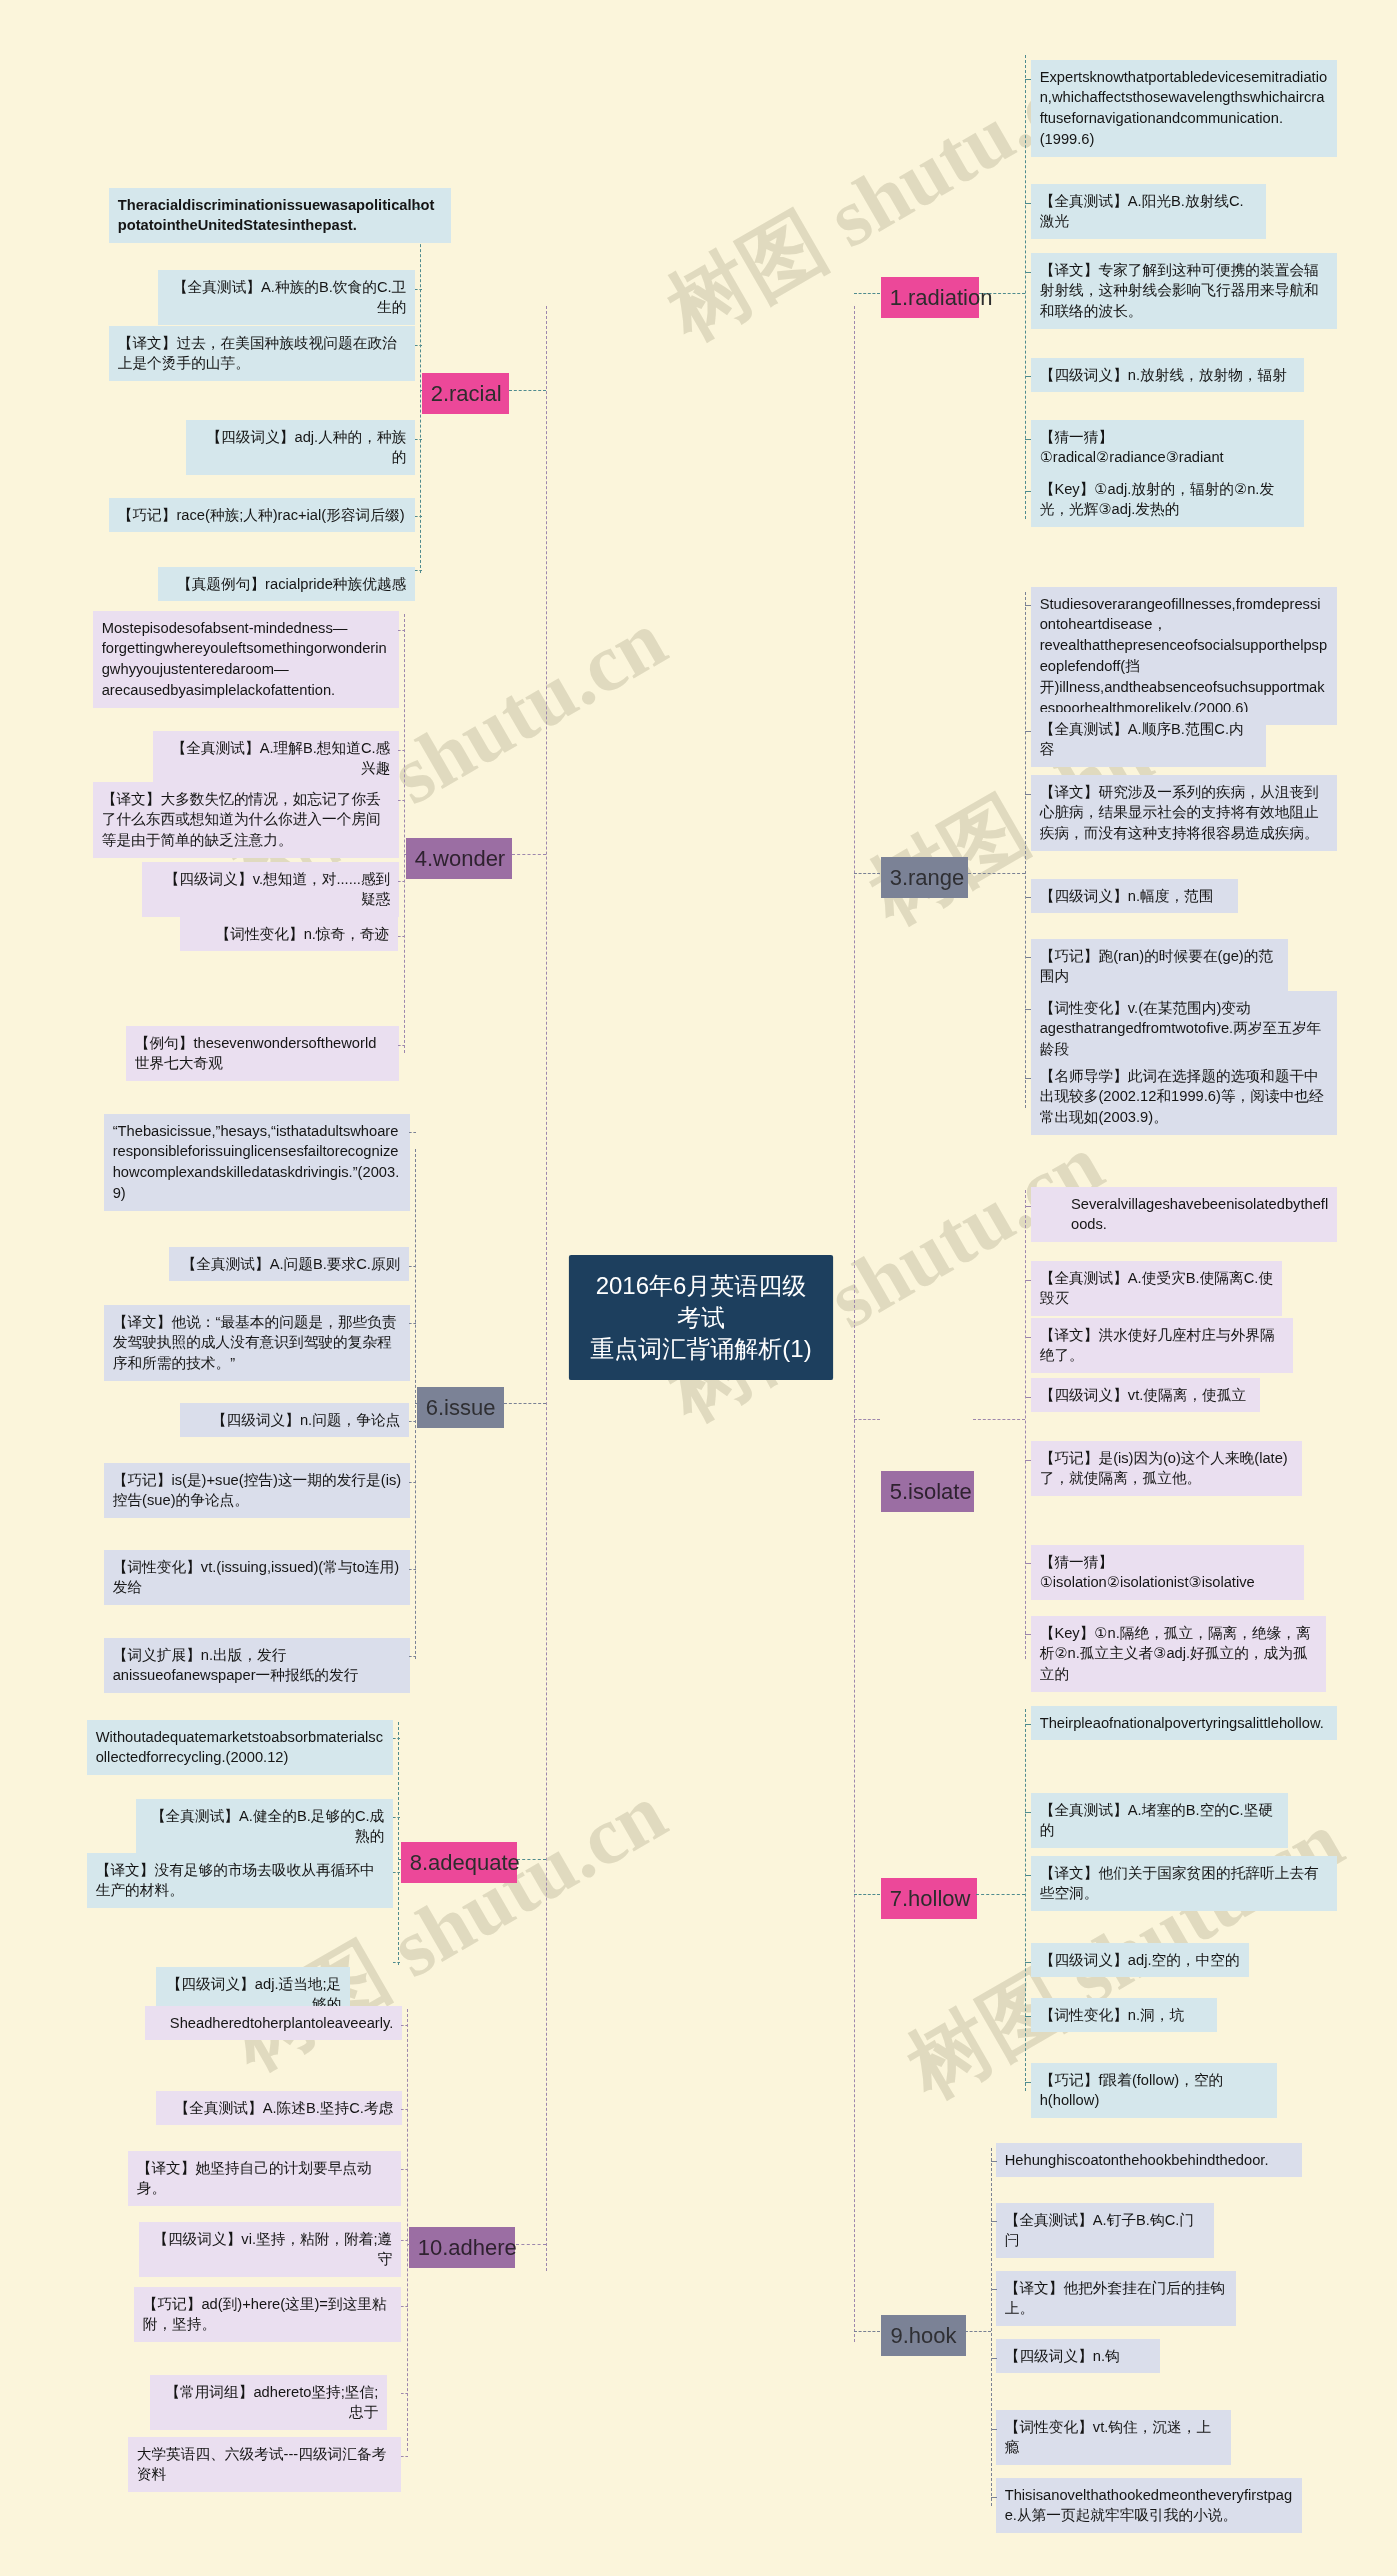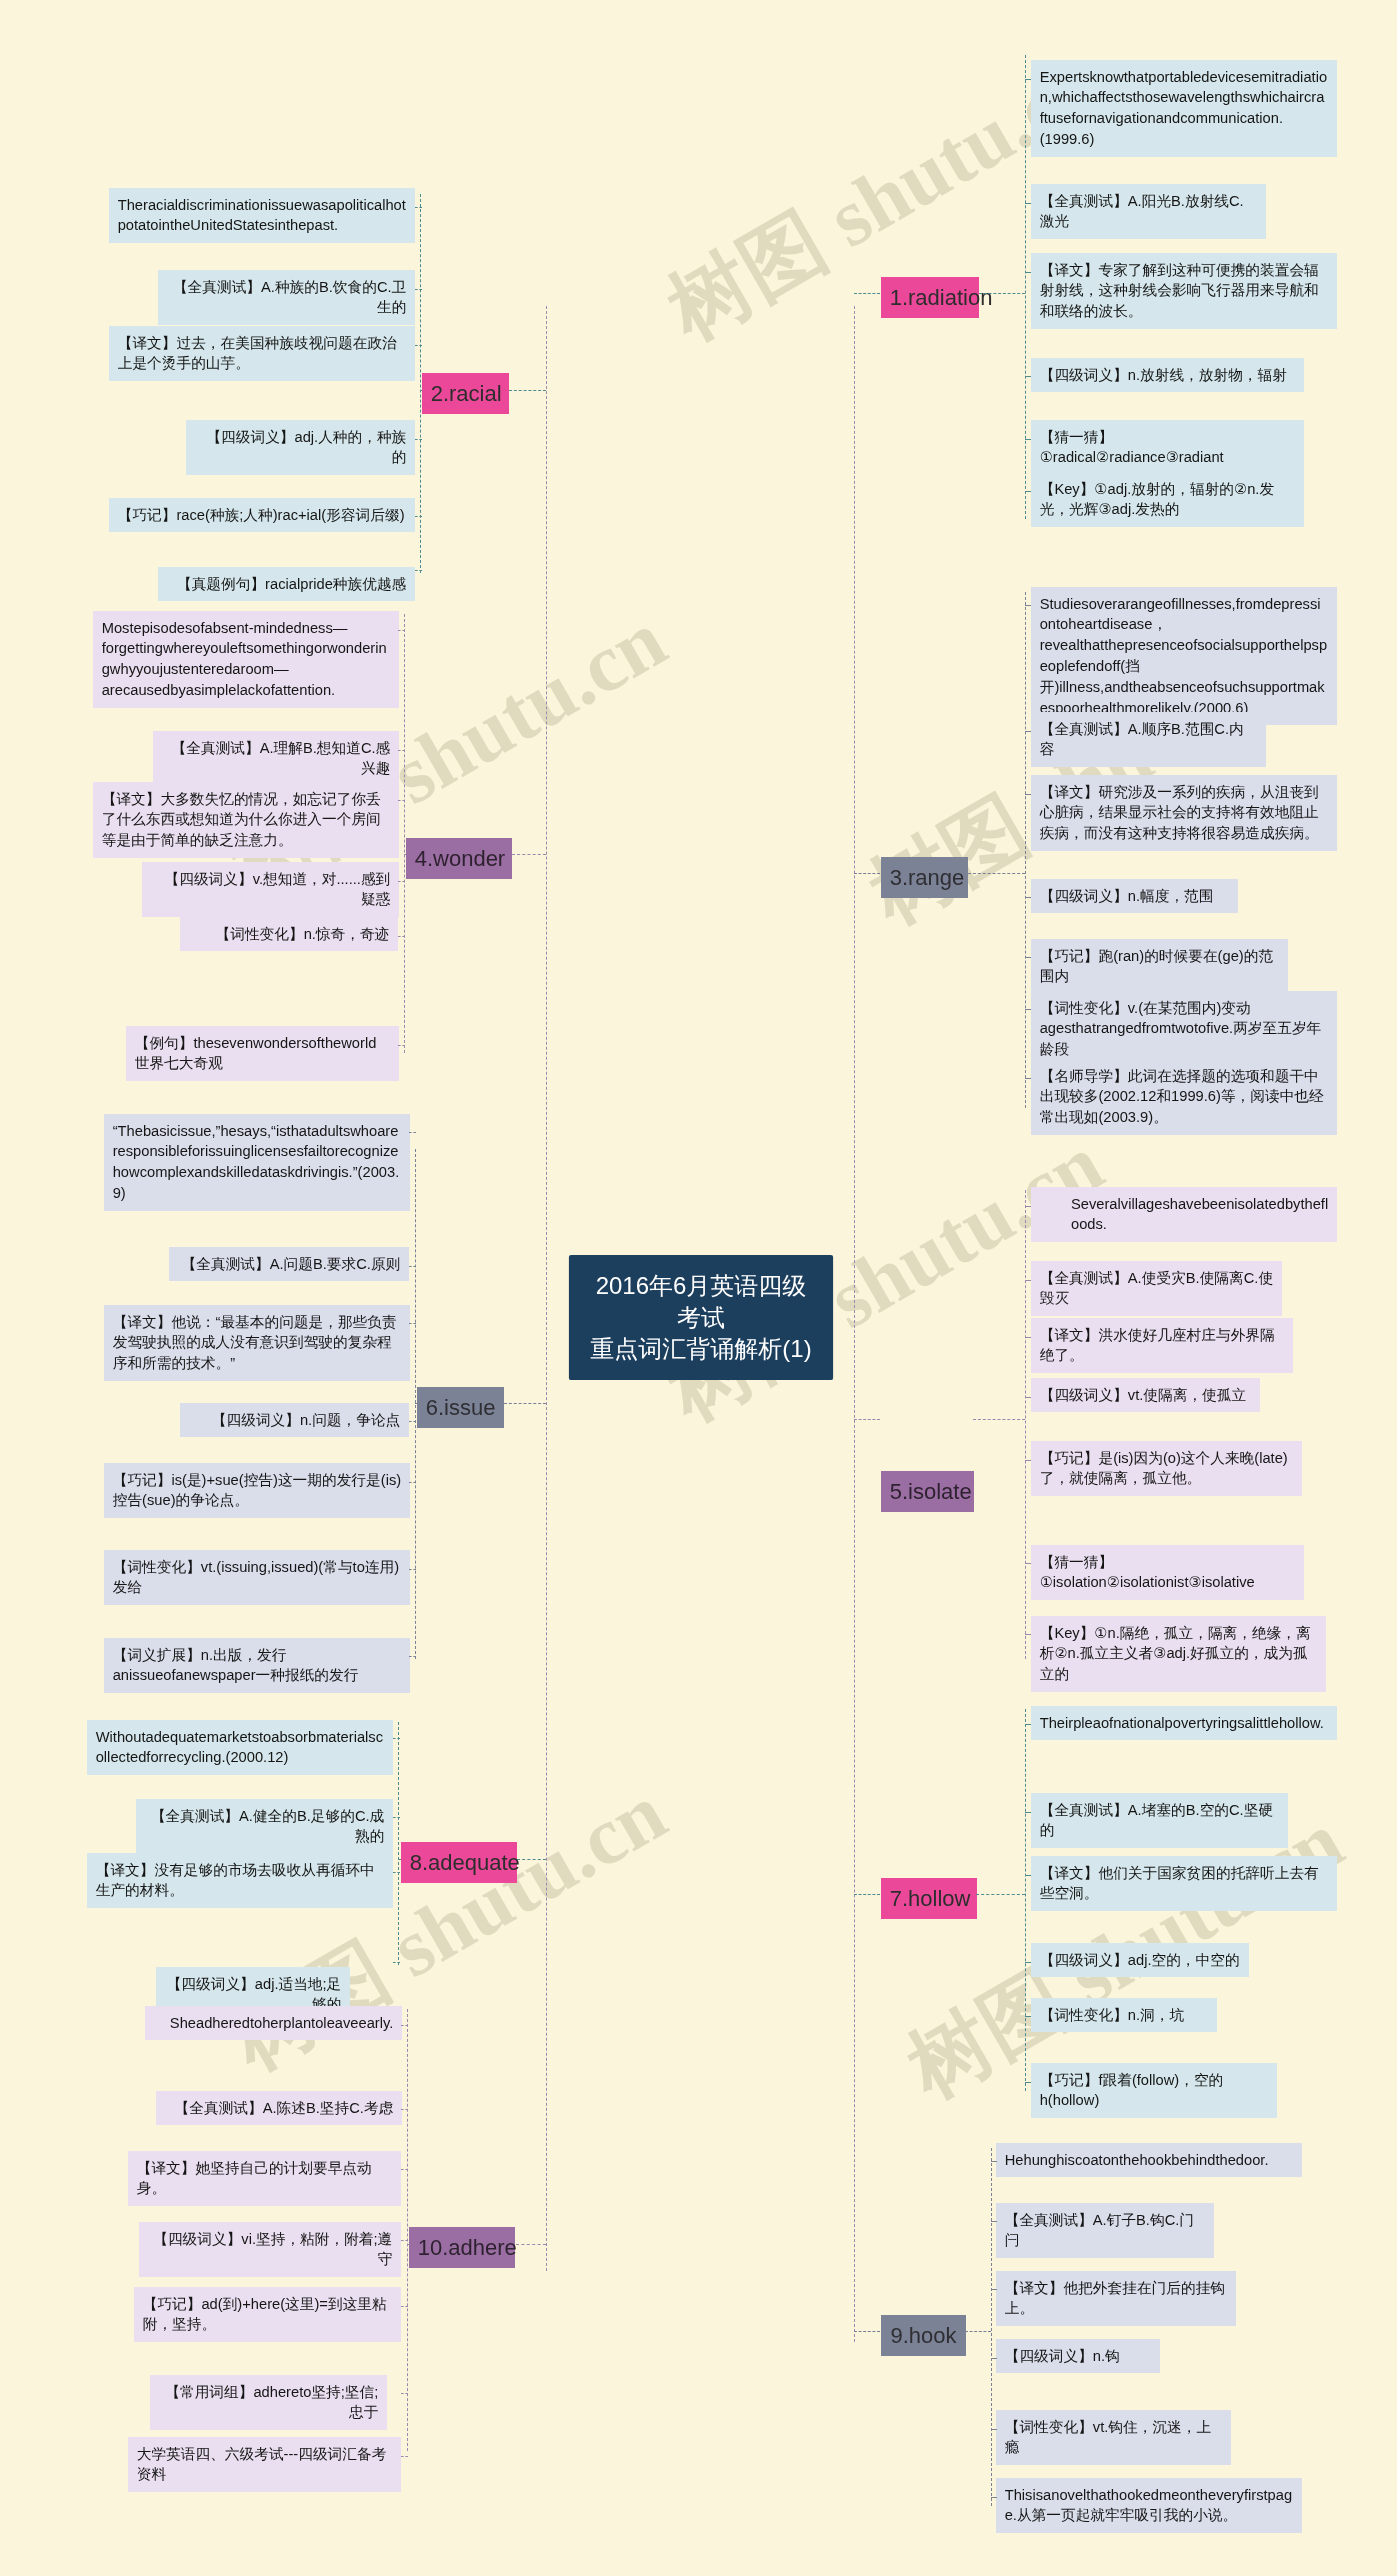--- a/index.html
+++ b/index.html
@@ -103,21 +103,21 @@
     <div class="leaf tealbg" style="top: 358px; width: 273px; left: 1031px;"><span>【四级词义】n.放射线，放射物，辐射</span></div>
     <div class="hline teal" style="left: 1025px; top: 376px; width: 5.5px;"></div>
     <div class="leaf tealbg" style="top: 420px; width: 273px; left: 1031px;"><span>【猜一猜】①radical②radiance③radiant</span></div>
     <div class="hline teal" style="left: 1025px; top: 439px; width: 5.5px;"></div>
     <div class="leaf tealbg" style="top: 472px; width: 273px; left: 1031px;"><span>【Key】①adj.放射的，辐射的②n.发光，光辉③adj.发热的</span></div>
     <div class="hline teal" style="left: 1025px; top: 491px; width: 5.5px;"></div>
     <div class="chip teal" style="left: 422px; top: 373px; width: 87px;"><span>2.racial</span></div>
     <div class="vline teal" style="left: 420px; top: 194px; height: 379px;"></div>
     <div class="hline teal" style="left: 420px; top: 390px; width: 1.6px;"></div>
     <div class="hline teal" style="left: 509px; top: 390px; width: 37px;"></div>
-    <div class="leaf tealbg" style="top: 188px; width: 306px; left: 109px;"><span>TheracialdiscriminationissuewasapoliticalhotpotatointheUnitedStatesinthepast.</span></div>
+    <div class="leaf tealbg" style="top: 188px; width: 342px; left: 109px; font-weight: bold;"><span>TheracialdiscriminationissuewasapoliticalhotpotatointheUnitedStatesinthepast.</span></div>
     <div class="hline teal" style="left: 415px; top: 207px; width: 7px;"></div>
     <div class="leaf tealbg rightalign" style="top: 270px; width: 257px; left: 158px;"><span>【全真测试】A.种族的B.饮食的C.卫生的</span></div>
     <div class="hline teal" style="left: 415px; top: 289px; width: 7px;"></div>
     <div class="leaf tealbg" style="top: 326px; width: 306px; left: 109px;"><span>【译文】过去，在美国种族歧视问题在政治上是个烫手的山芋。</span></div>
     <div class="hline teal" style="left: 415px; top: 345px; width: 7px;"></div>
     <div class="leaf tealbg rightalign" style="top: 420px; width: 229px; left: 186px;"><span>【四级词义】adj.人种的，种族的</span></div>
     <div class="hline teal" style="left: 415px; top: 439px; width: 7px;"></div>
     <div class="leaf tealbg" style="top: 498px; width: 306px; left: 109px;"><span>【巧记】race(种族;人种)rac+ial(形容词后缀)</span></div>
     <div class="hline teal" style="left: 415px; top: 516px; width: 7px;"></div>
     <div class="leaf tealbg rightalign" style="top: 567px; width: 257px; left: 158px;"><span>【真题例句】racialpride种族优越感</span></div>

